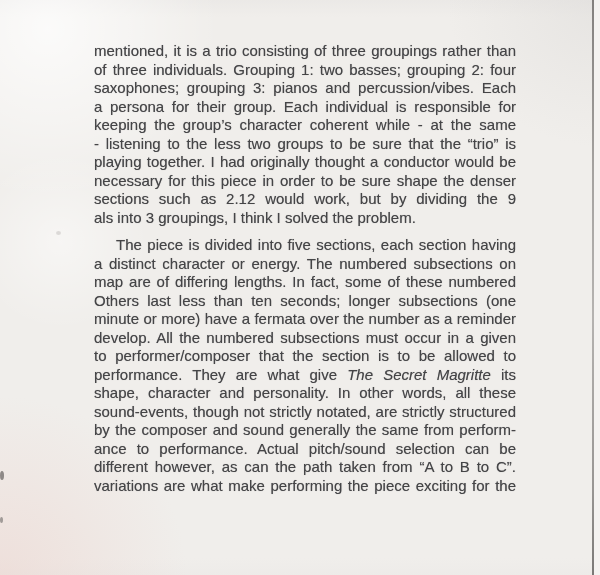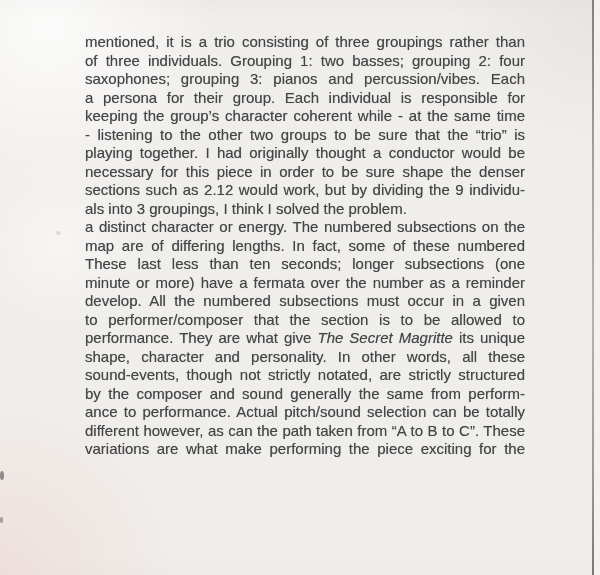--- a/index.html
+++ b/index.html
@@ -24,21 +24,21 @@
   #text-block {
     position: absolute;
     left: 85px;
     top: 33px;
     width: 440px;
     color: var(--ink, #454547);
     font-size: 15px;
     line-height: 18.5px;
     text-shadow: 0 0 0.7px rgba(70,70,72,0.55);
   }
-  .para { margin: 0; }
+  .para { margin: 9px; }
   .line {
     display: block;
     height: 18.5px;
     text-align: justify;
     text-align-last: justify;
     text-justify: inter-word;
     white-space: normal;
     overflow: hidden;
   }
   .line.last { text-align-last: left; }
@@ -79,30 +79,31 @@
 <body>
 
 <div id="scan-page">
   <div id="text-block">
       <div class="para">
         <div class="line"><span>mentioned, it is a trio consisting of three groupings rather than</span></div>
         <div class="line"><span>of three individuals. Grouping 1: two basses; grouping 2: four</span></div>
         <div class="line"><span>saxophones; grouping 3: pianos and percussion/vibes. Each</span></div>
         <div class="line"><span>a persona for their group. Each individual is responsible for</span></div>
         <div class="line"><span>keeping the group’s character coherent while - at the same time</span></div>
-        <div class="line"><span>- listening to the other two groups to be sure that the “trio” is</span></div>
+        <div class="line"><span>- listening to the less two groups to be sure that the “trio” is</span></div>
         <div class="line"><span>playing together. I had originally thought a conductor would be</span></div>
         <div class="line"><span>necessary for this piece in order to be sure shape the denser</span></div>
         <div class="line"><span>sections such as 2.12 would work, but by dividing the 9 individu-</span></div>
         <div class="line last"><span>als into 3 groupings, I think I solved the problem.</span></div>
       </div>
       <div class="para">
+        <div class="line indent"><span>The piece is divided into five sections, each section having</span></div>
         <div class="line"><span>a distinct character or energy. The numbered subsections on the</span></div>
         <div class="line"><span>map are of differing lengths. In fact, some of these numbered</span></div>
-        <div class="line"><span>These last less than ten seconds; longer subsections (one</span></div>
+        <div class="line"><span>Others last less than ten seconds; longer subsections (one</span></div>
         <div class="line"><span>minute or more) have a fermata over the number as a reminder</span></div>
         <div class="line"><span>develop. All the numbered subsections must occur in a given</span></div>
         <div class="line"><span>to performer/composer that the section is to be allowed to</span></div>
         <div class="line"><span>performance. They are what give </span><span class="it">The Secret Magritte</span><span> its unique</span></div>
         <div class="line"><span>shape, character and personality. In other words, all these</span></div>
         <div class="line"><span>sound-events, though not strictly notated, are strictly structured</span></div>
         <div class="line"><span>by the composer and sound generally the same from perform-</span></div>
         <div class="line"><span>ance to performance. Actual pitch/sound selection can be totally</span></div>
         <div class="line"><span>different however, as can the path taken from “A to B to C”. These</span></div>
         <div class="line"><span>variations are what make performing the piece exciting for the</span></div>

